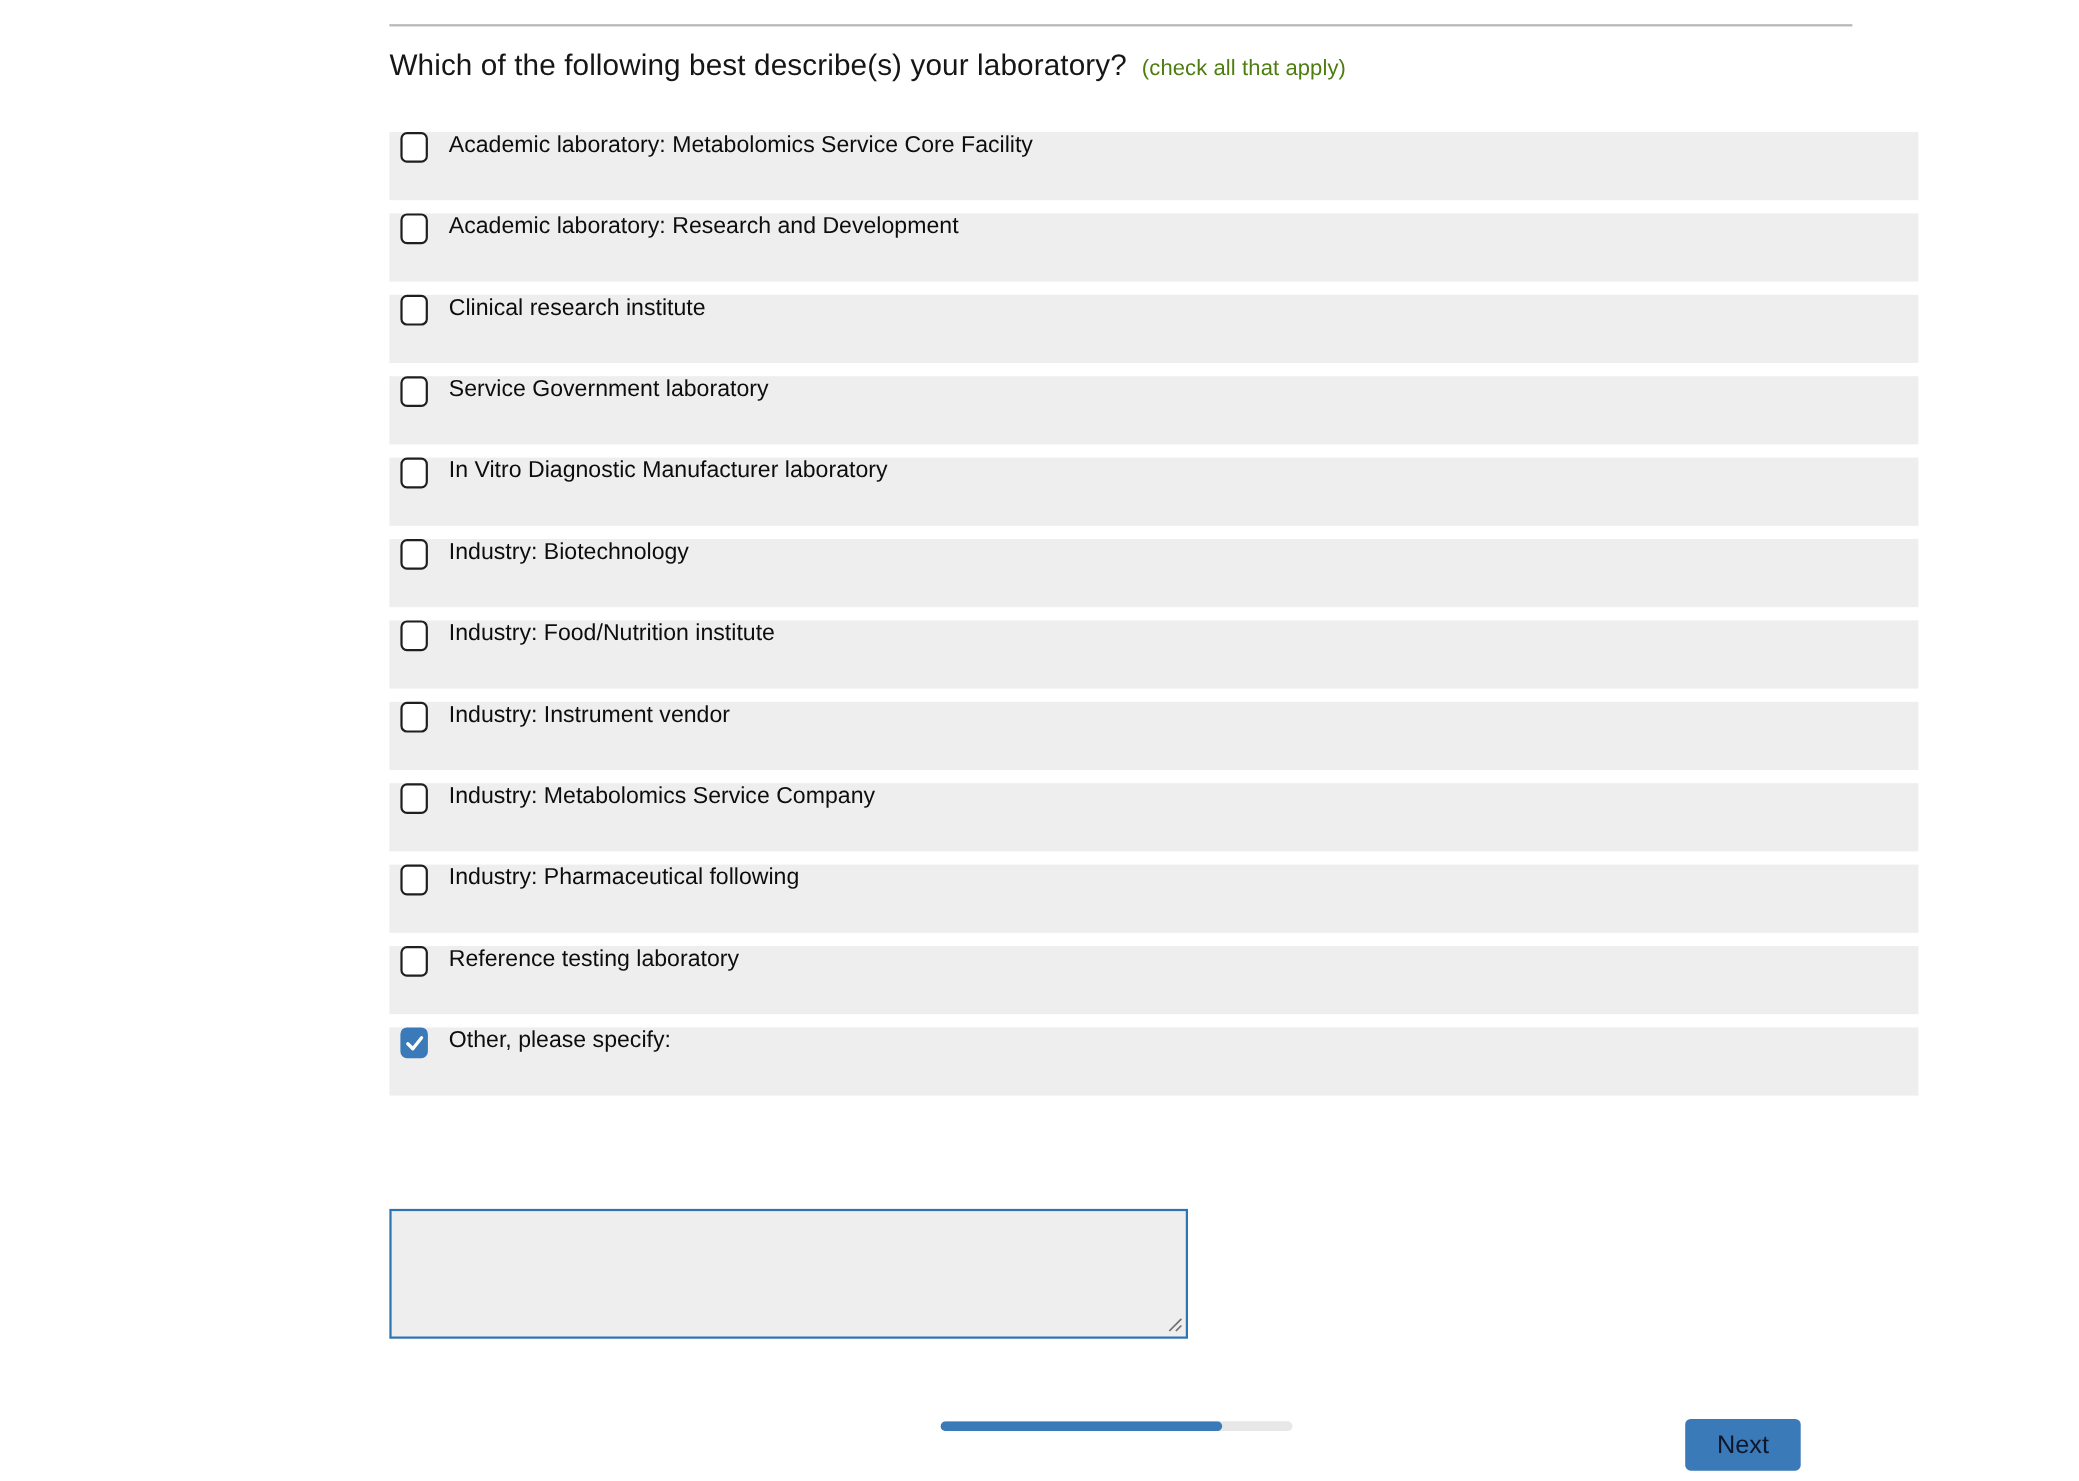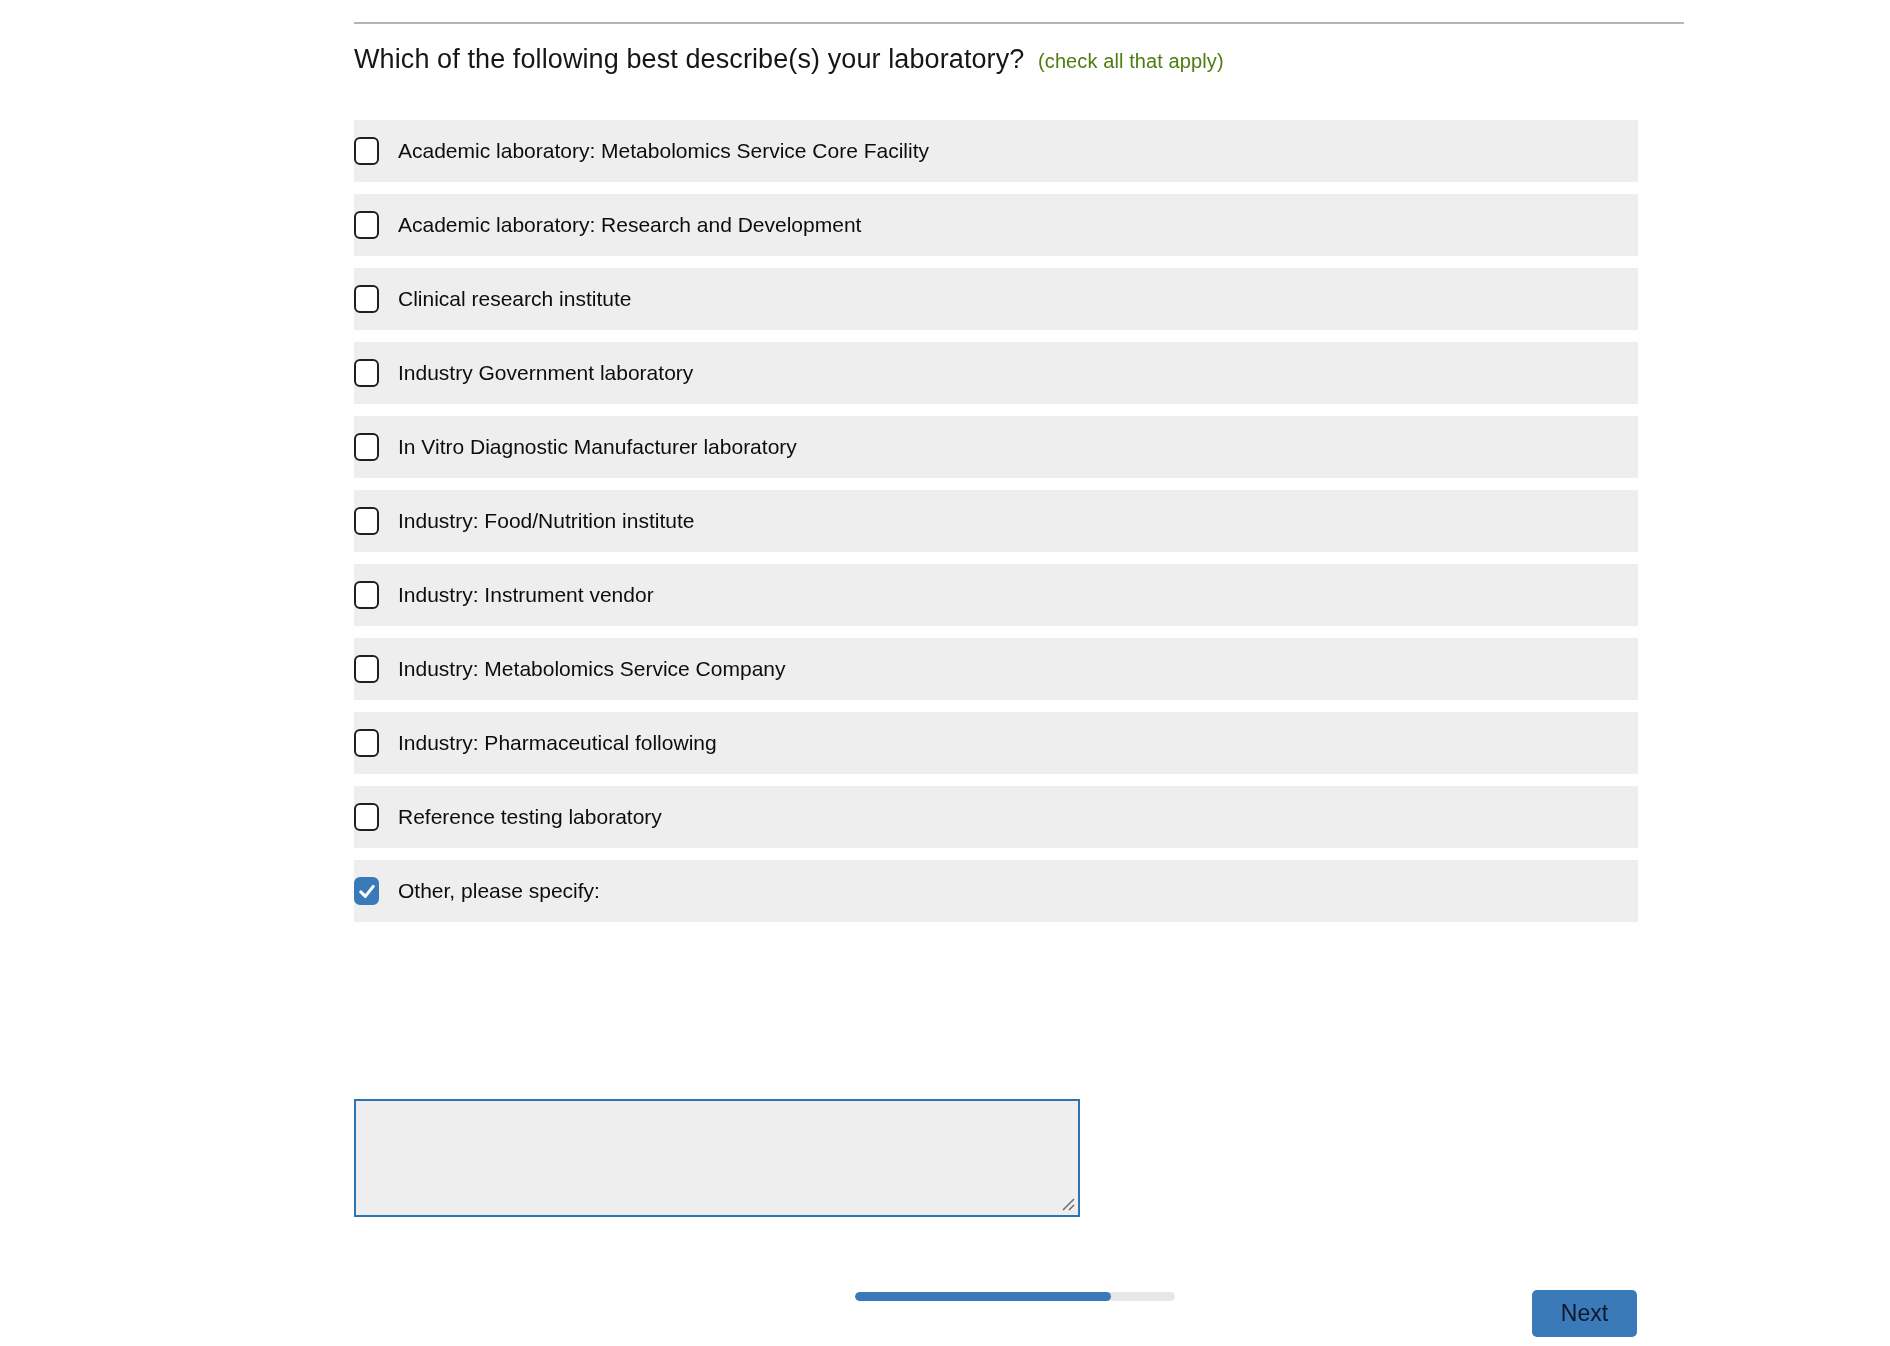--- a/index.html
+++ b/index.html
@@ -16,22 +16,22 @@
   .stage{position:absolute;left:0;top:0;width:1890px;height:1346px;}
 
   .divider{position:absolute;left:354px;top:22px;width:1330px;height:2px;
     background:var(--divider);opacity:.85;}
 
   .question-title{position:absolute;left:354px;top:44px;width:1330px;
     font-size:27px;font-weight:500;color:#161616;letter-spacing:.1px;}
   .question-title .hint{font-size:20px;font-weight:400;color:#4d7c0f;margin-left:6px;}
 
   .options{position:absolute;left:354px;top:120px;width:1330px;}
-  .option-row{position:relative;width:1284px;height:62px;margin-bottom:12px;
-    background:var(--row-bg);display:flex;align-items:center;
+  .option-row{position:relative;width:1390px;height:62px;margin-bottom:12px;
+    background:var(--row-bg);display:flex;align-items:flex-start;padding-left:10px;
     cursor:pointer;}
   .cb{flex:0 0 auto;width:25px;height:28px;border:2.5px solid var(--cb-border);
     border-radius:6px;background:#ffffff;display:flex;align-items:center;justify-content:center;}
   .cb.checked{border-color:var(--accent);background:var(--accent);}
   .cb svg{display:block;}
   .option-label{margin-left:19px;font-size:21px;color:#0d0d0d;}
 
   .ta-wrap{position:absolute;left:354px;top:1099px;width:726px;height:118px;}
   .other-textarea{width:726px;height:118px;background:var(--row-bg);
     border:2px solid var(--ta-border);resize:none;outline:none;
@@ -68,25 +68,29 @@
       <div class="option-row">
         <span class="cb" aria-checked="false"></span>
         <span class="option-label">Academic laboratory: Research and Development</span>
       </div>
       <div class="option-row">
         <span class="cb" aria-checked="false"></span>
         <span class="option-label">Clinical research institute</span>
       </div>
       <div class="option-row">
         <span class="cb" aria-checked="false"></span>
-        <span class="option-label">Industry Government laboratory</span>
+        <span class="option-label">Service Government laboratory</span>
       </div>
       <div class="option-row">
         <span class="cb" aria-checked="false"></span>
         <span class="option-label">In Vitro Diagnostic Manufacturer laboratory</span>
+      </div>
+      <div class="option-row">
+        <span class="cb" aria-checked="false"></span>
+        <span class="option-label">Industry: Biotechnology</span>
       </div>
       <div class="option-row">
         <span class="cb" aria-checked="false"></span>
         <span class="option-label">Industry: Food/Nutrition institute</span>
       </div>
       <div class="option-row">
         <span class="cb" aria-checked="false"></span>
         <span class="option-label">Industry: Instrument vendor</span>
       </div>
       <div class="option-row">

